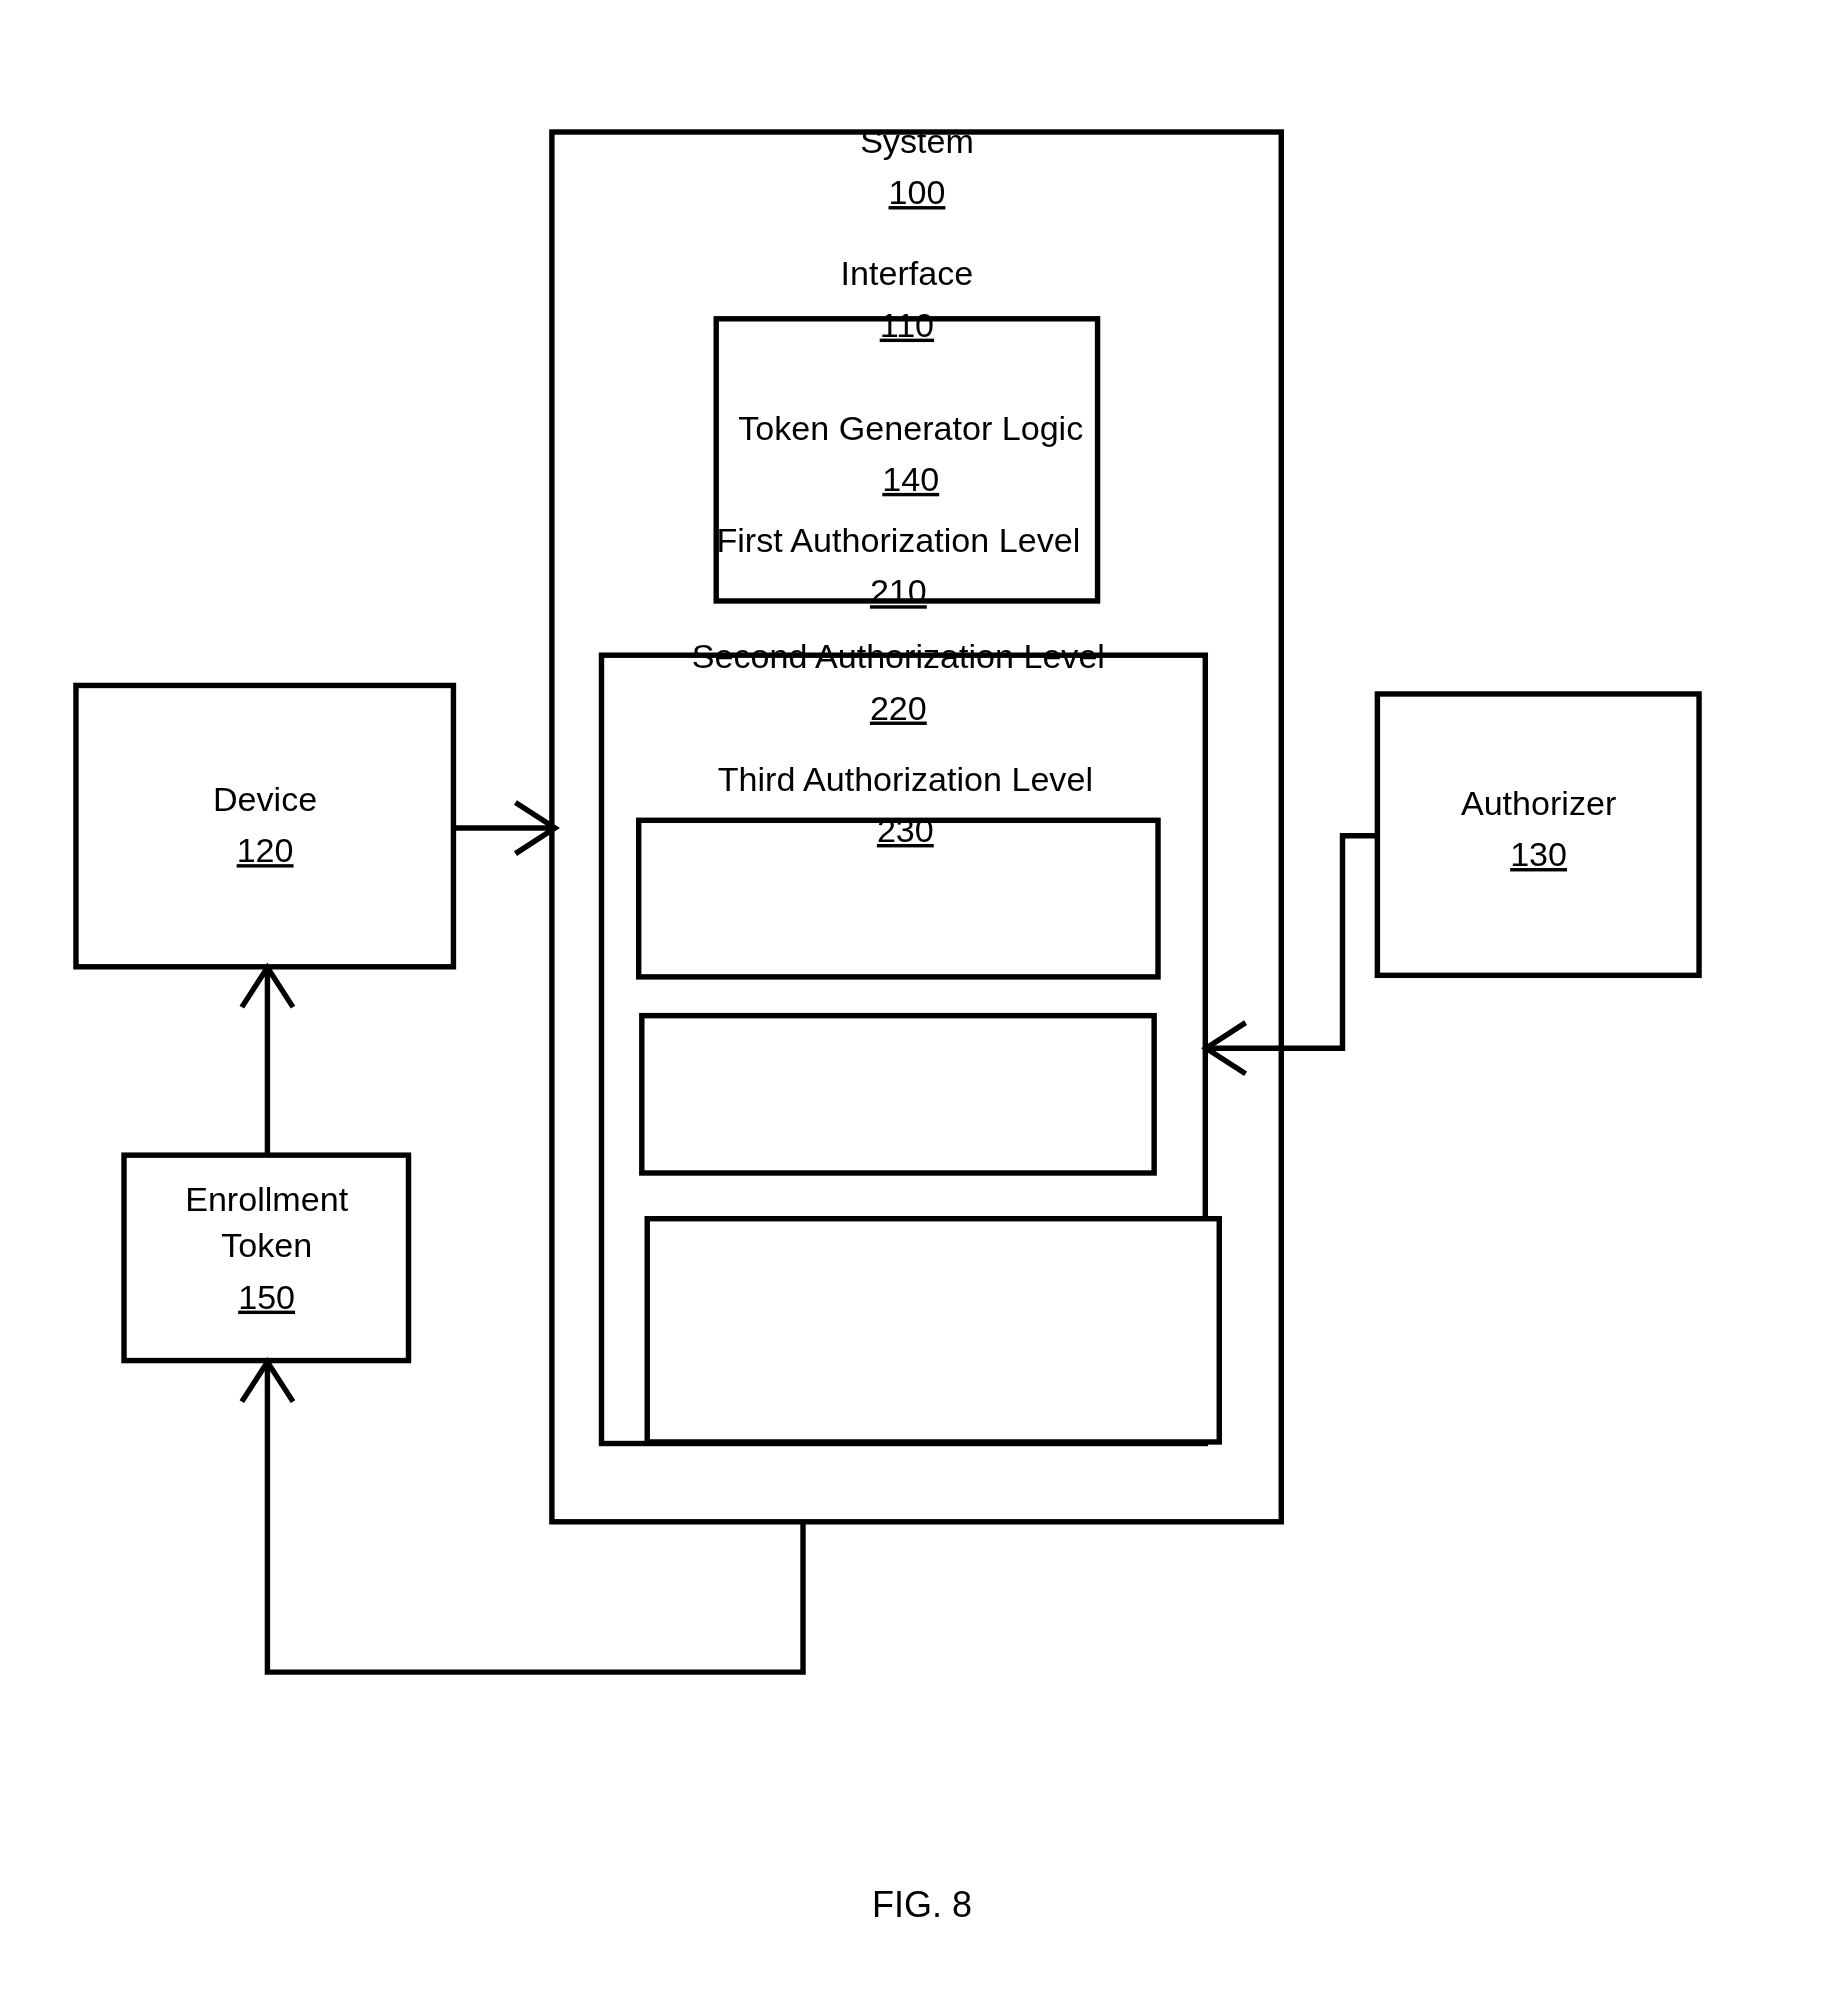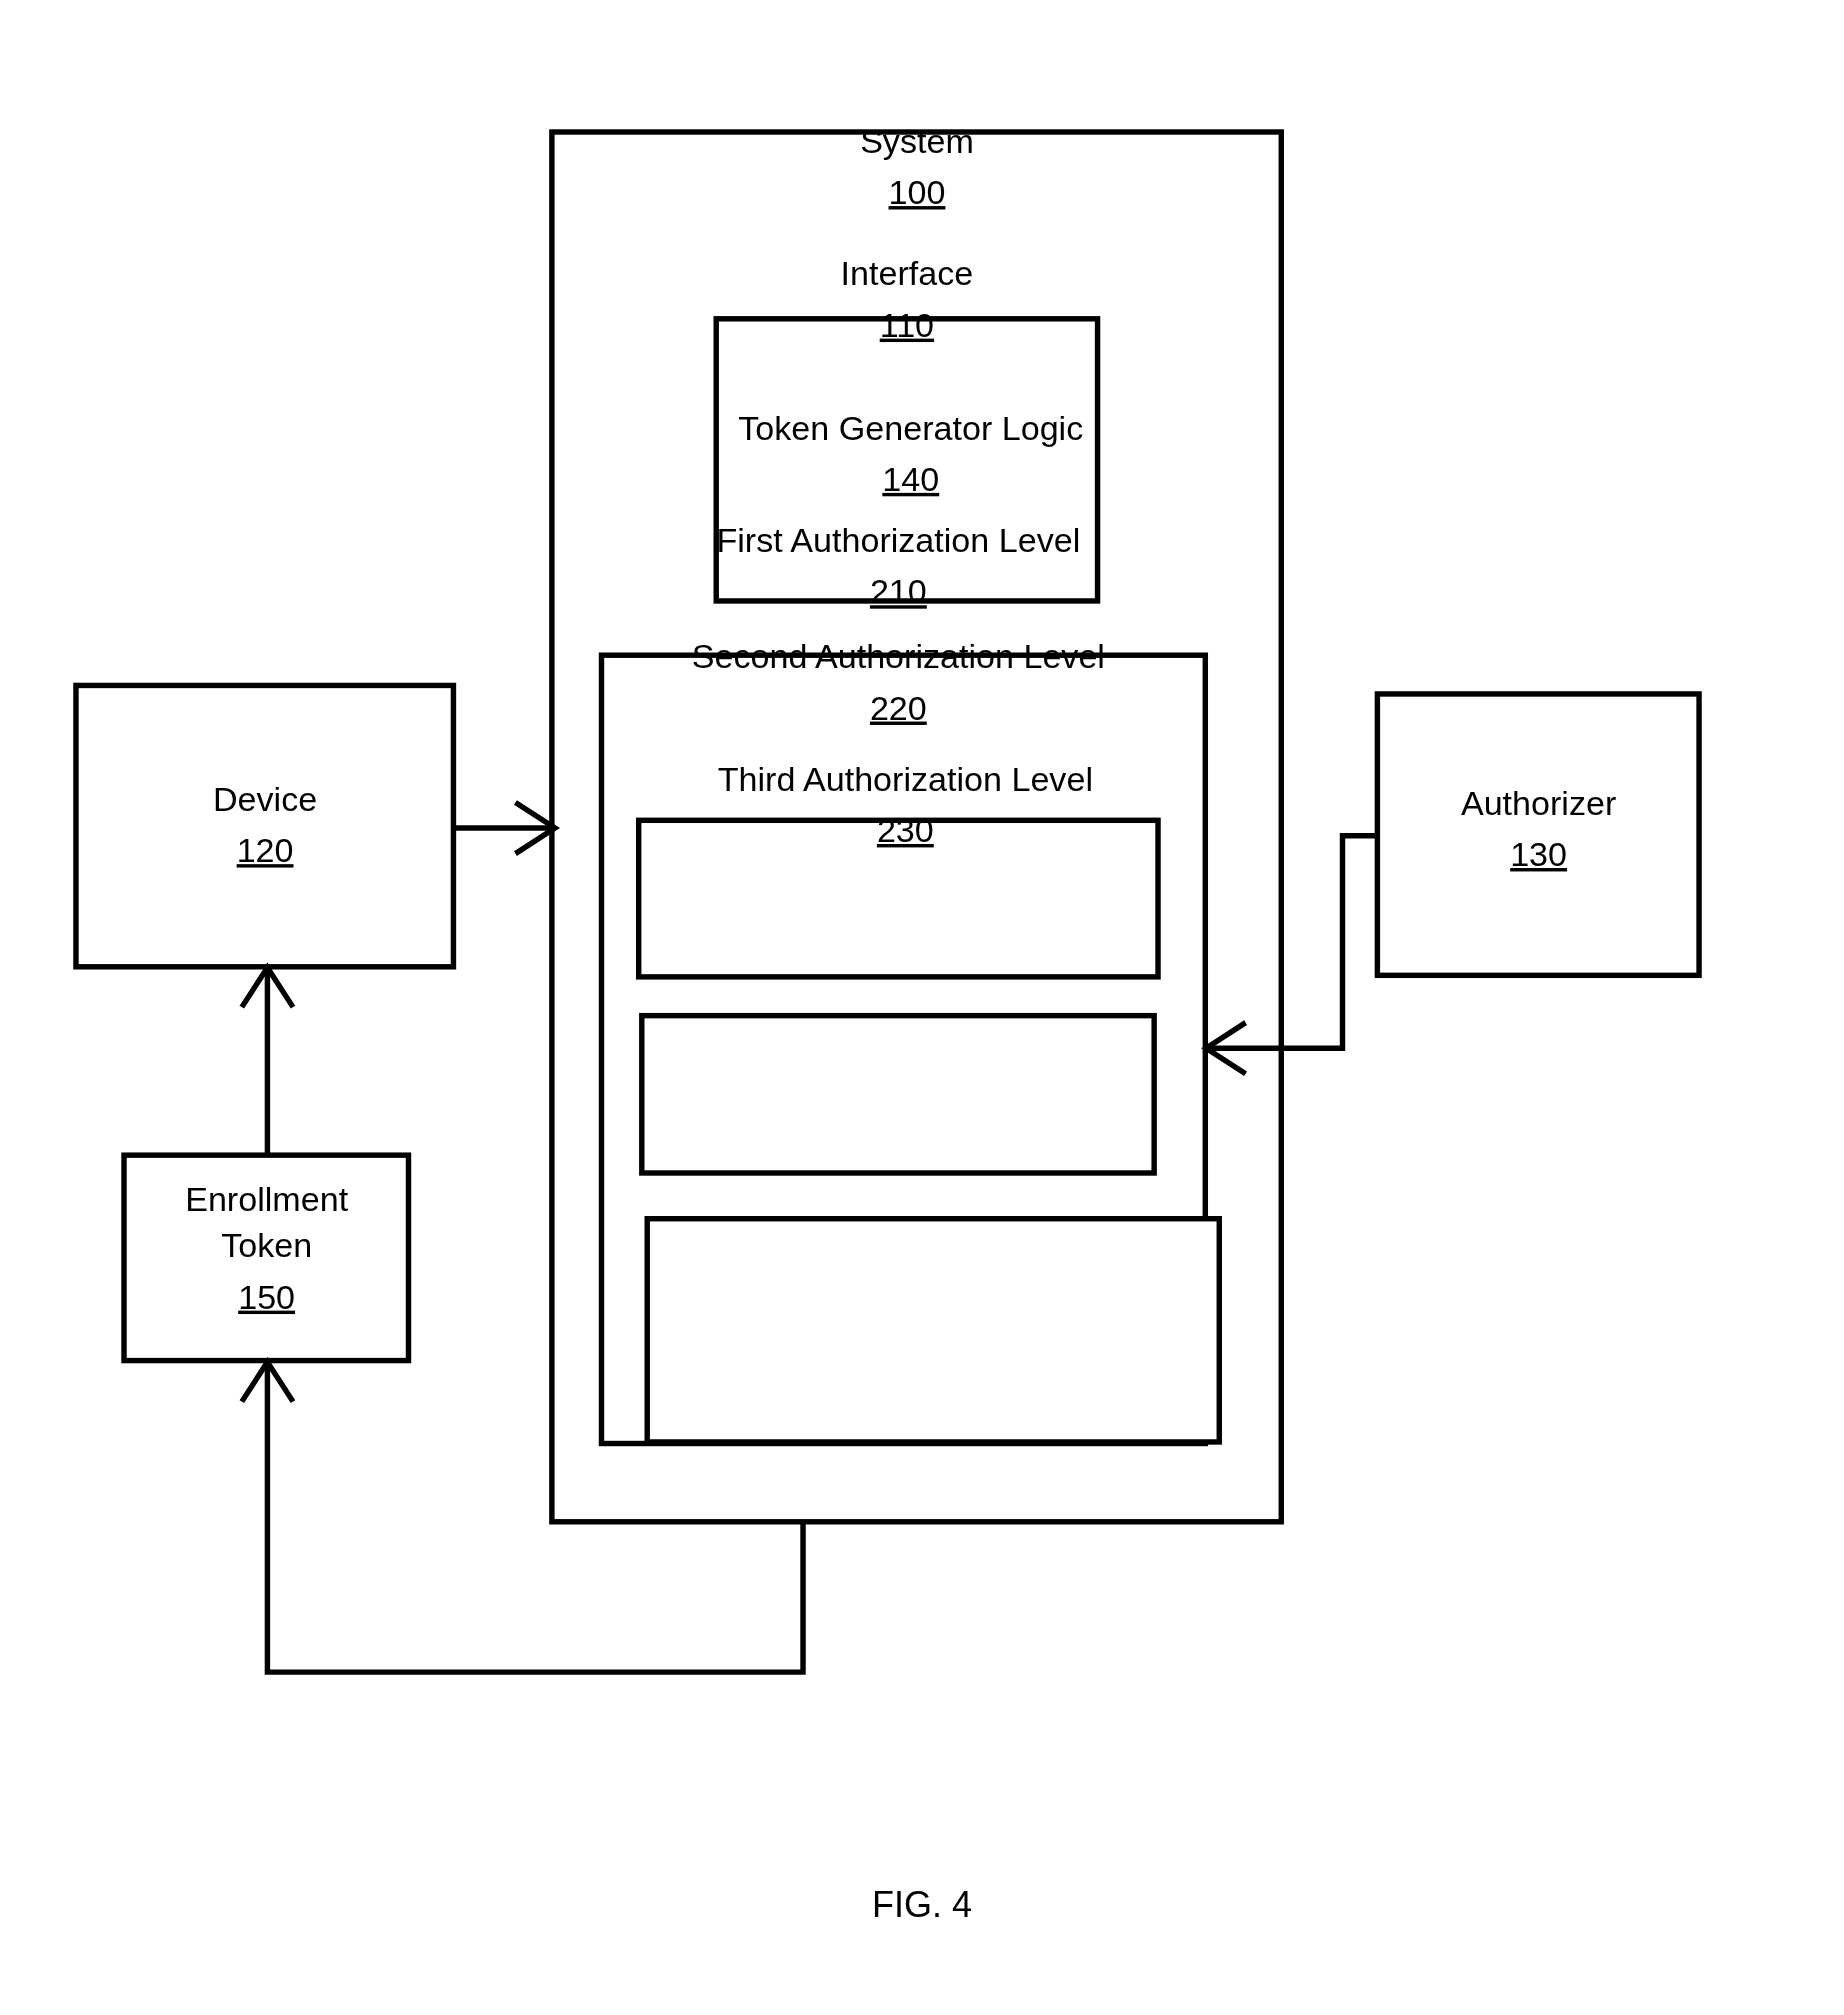--- a/index.html
+++ b/index.html
@@ -115,17 +115,17 @@
     </g>
 
     <g>
       <path class="conn" d="M 1036 1963 L 1036 2157 L 345 2157 L 345 1757"></path>
       <path class="arrowhead" d="M 312 1808 L 345 1757 L 378 1808"></path>
     </g>
 
   </svg>
 
   <div style="position:absolute; left:0; top:1884px; width:1844px; text-align:center;">
-    <span style="font-size:36px; font-family:'Liberation Sans', sans-serif;">FIG. 4</span>
+    <span style="font-size:36px; font-family:'Liberation Sans', sans-serif;">FIG. 8</span>
   </div>
 
 </div>
 
 
 </body></html>

